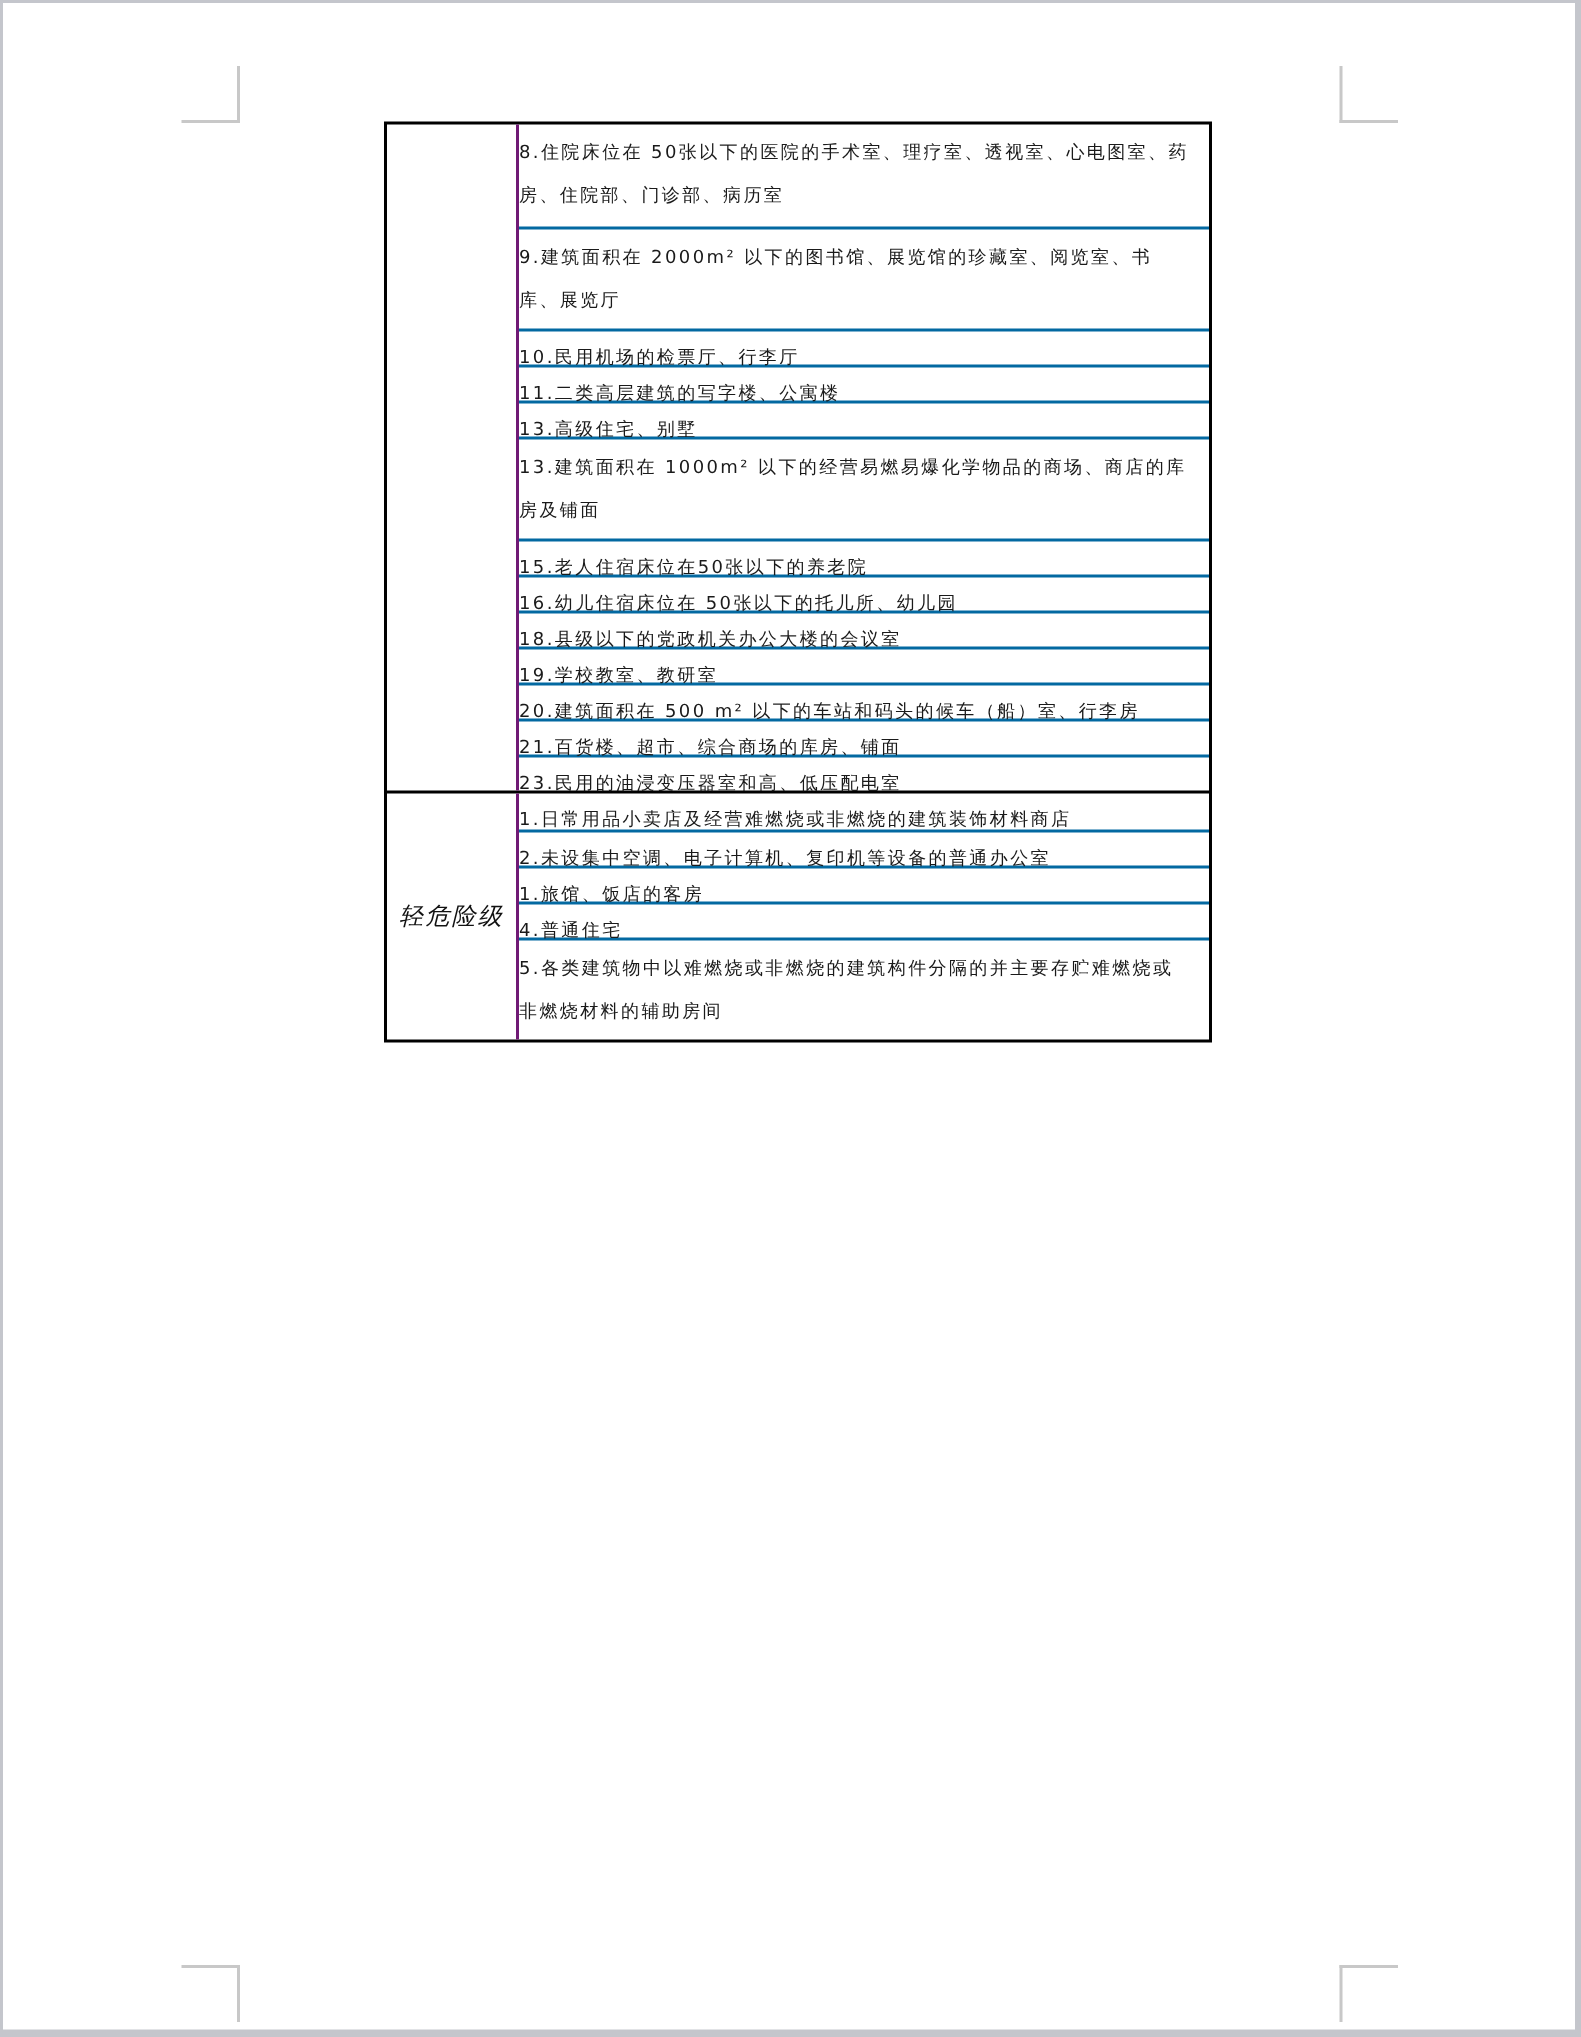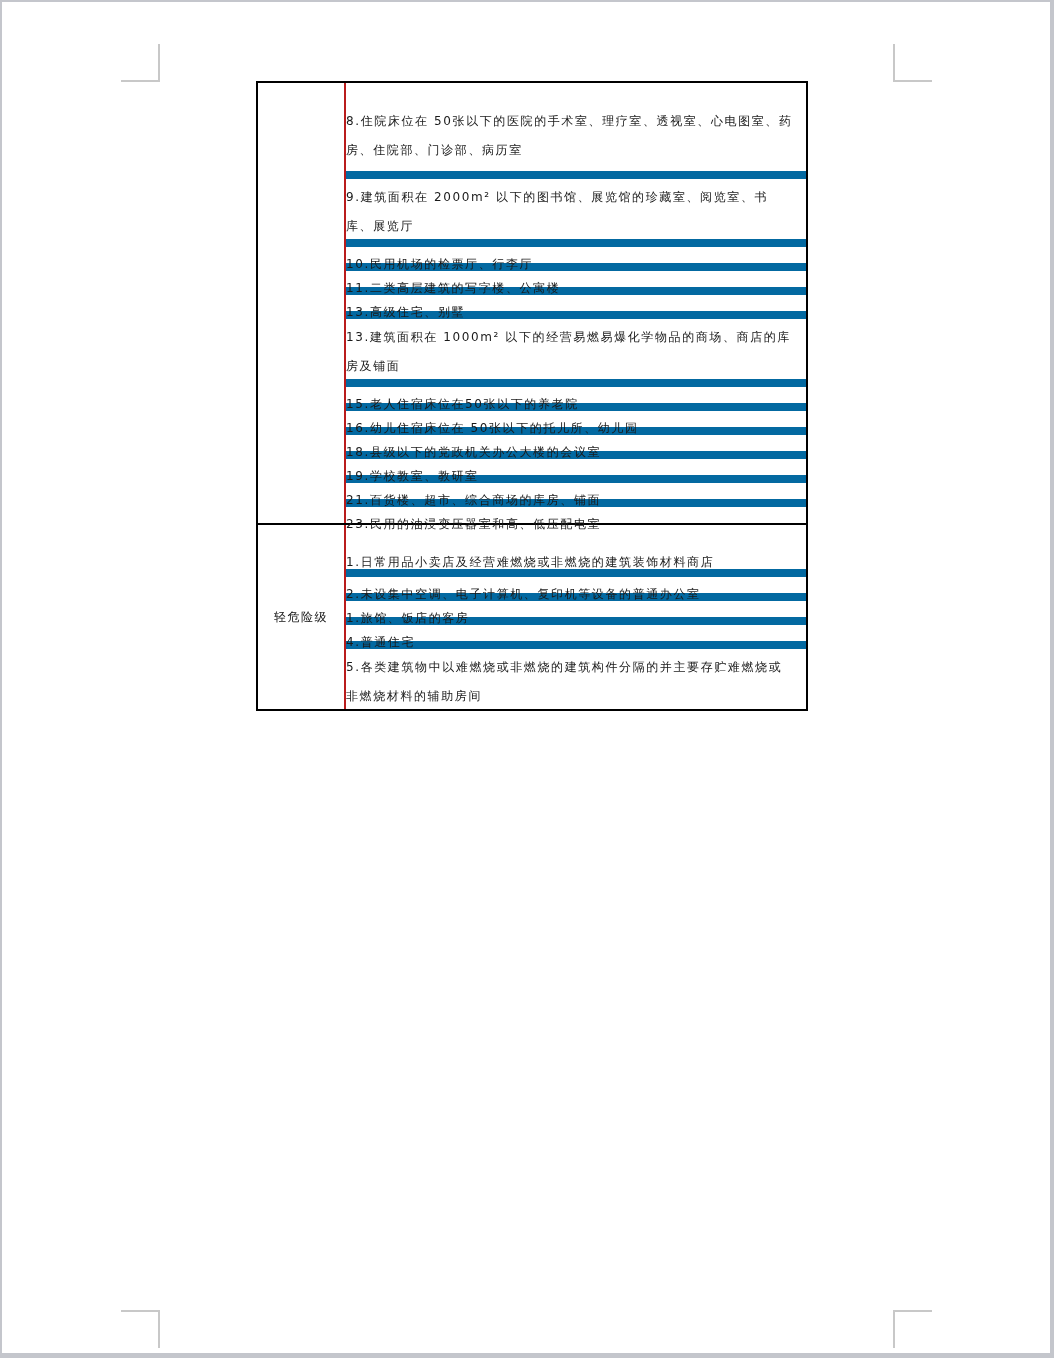--- a/index.html
+++ b/index.html
@@ -13,32 +13,32 @@
     background: #ffffff;
   }
   .corner { position: absolute; background: #c8c8c8; }
   .tbl {
     position: absolute; left: 254px; top: 79px; width: 548px;
     border: 2px solid #000; box-sizing: content-box;
   }
   .grp { display: flex; border-top: 2px solid #000; }
   .grp:first-child { border-top: none; }
   .grp-label {
-    width: 86px; flex: none; border-right: 2px solid #b91c1c;
+    width: 86px; flex: none; border-right: 2px solid #701a75;
     display: flex; align-items: center; justify-content: center;
-    font-size: 12px; color: #111; letter-spacing: 1.5px;
+    font-size: 16px; color: #111; letter-spacing: 1.5px; font-style: italic;
   }
   .grp-items { flex: 1; }
   .row {
-    border-top: 8px solid #0369a1; box-sizing: border-box;
+    border-top: 2px solid #0369a1; box-sizing: border-box;
     font-size: 12px; color: #1a1a1a; letter-spacing: 1.6px;
     line-height: 28px; padding: 3px 12px 2px 0px;
     white-space: normal;
   }
-  .grp-items .row:first-child { border-top: none; margin-top: 20px; }
+  .grp-items .row:first-child { border-top: none; }
   .row.h1 { height: 24px; }
   .row.h2 { height: 68px; padding-top: 4px; line-height: 29px; }
 </style>
 </head>
 <body>
 
 <div class="page">
 
   <div class="corner" style="left:156px;top:42px;width:2px;height:38px;"></div>
   <div class="corner" style="left:119px;top:78px;width:39px;height:2px;"></div>
@@ -57,20 +57,21 @@
         <div class="row h2">8.住院床位在 50张以下的医院的手术室、理疗室、透视室、心电图室、药房、住院部、门诊部、病历室</div>
         <div class="row h2">9.建筑面积在 2000m² 以下的图书馆、展览馆的珍藏室、阅览室、书库、展览厅</div>
         <div class="row h1">10.民用机场的检票厅、行李厅</div>
         <div class="row h1">11.二类高层建筑的写字楼、公寓楼</div>
         <div class="row h1">13.高级住宅、别墅</div>
         <div class="row h2">13.建筑面积在 1000m² 以下的经营易燃易爆化学物品的商场、商店的库房及铺面</div>
         <div class="row h1">15.老人住宿床位在50张以下的养老院</div>
         <div class="row h1">16.幼儿住宿床位在 50张以下的托儿所、幼儿园</div>
         <div class="row h1">18.县级以下的党政机关办公大楼的会议室</div>
         <div class="row h1">19.学校教室、教研室</div>
+        <div class="row h1">20.建筑面积在 500 m² 以下的车站和码头的候车（船）室、行李房</div>
         <div class="row h1">21.百货楼、超市、综合商场的库房、铺面</div>
         <div class="row h1">23.民用的油浸变压器室和高、低压配电室</div>
       </div>
     </div>
 
     <div class="grp">
       <div class="grp-label">轻危险级</div>
       <div class="grp-items">
         <div class="row h1">1.日常用品小卖店及经营难燃烧或非燃烧的建筑装饰材料商店</div>
         <div class="row h1">2.未设集中空调、电子计算机、复印机等设备的普通办公室</div>

